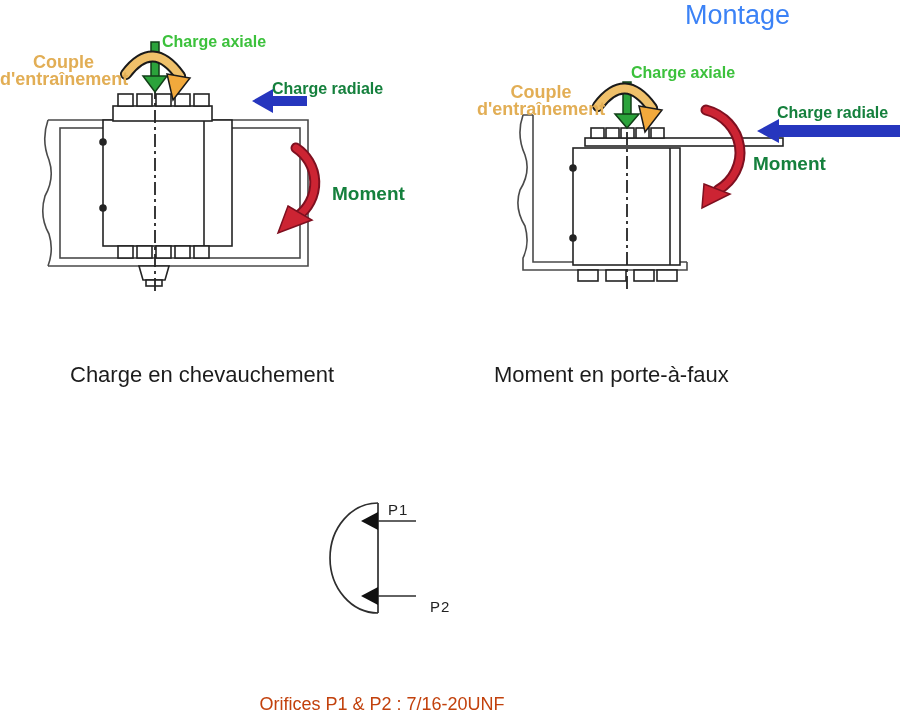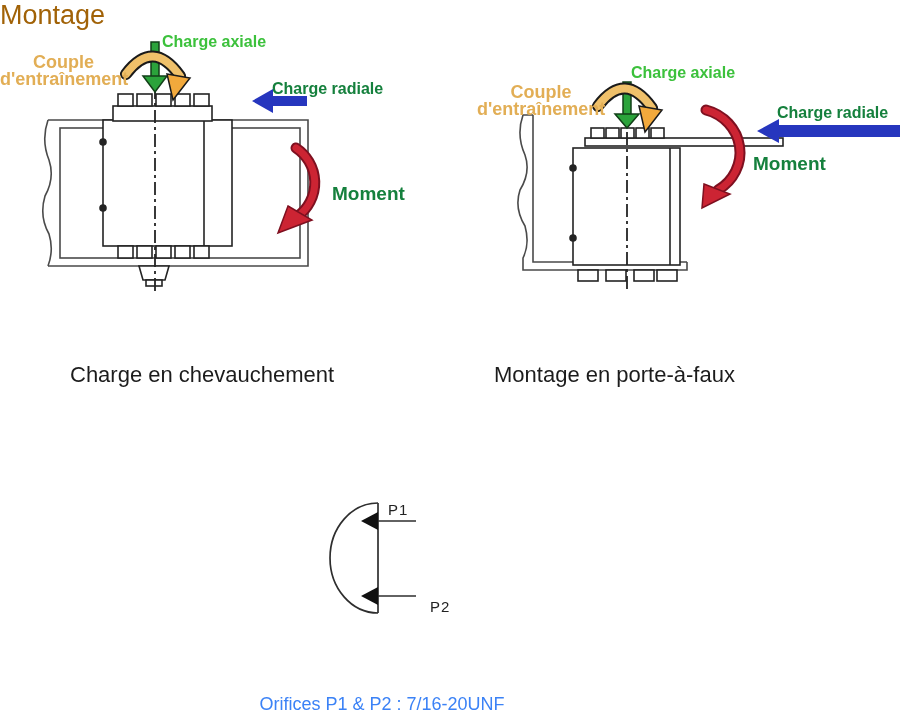--- a/index.html
+++ b/index.html
@@ -3,32 +3,32 @@
 <meta charset="utf-8">
 <style>
   html,body { margin:0; padding:0; background:#ffffff; }
   .canvas {
     position:relative; width:900px; height:717px;
     background:#ffffff; overflow:hidden;
     font-family:"Liberation Sans", sans-serif;
   }
   .abs { position:absolute; }
   .title-red {
-    color:#a16207; font-size:27px; text-align:left; white-space:nowrap;
+    color:#3b82f6; font-size:27px; text-align:right; white-space:nowrap;
   }
   .caption {
     color:#1c1c1c; font-size:22px; white-space:nowrap;
   }
   .lbl { position:absolute; white-space:nowrap; font-weight:bold; }
   .lbl-green  { color:#3cc13c; font-size:16px;text-align:center; }
   .lbl-orange { color:#e2ae55; font-size:18px; text-align:center; line-height:17px; }
   .lbl-blue   { color:#15803d; font-size:16px; }
   .lbl-red    { color:#15803d; font-size:19px; }
   .port-lbl { position:absolute; color:#222; font-size:15px; letter-spacing:1px; }
-  .footnote { color:#3b82f6; font-size:18px; text-align:center; white-space:nowrap; }
+  .footnote { color:#c2410c; font-size:18px; text-align:center; white-space:nowrap; }
   svg { position:absolute; display:block; }
 </style>
 </head>
 <body>
 
 <div class="canvas">
 
   <div class="abs title-red" style="left:0;top:2;width:790px;">Montage</div>
 
   <svg class="abs" style="left:30px;top:30px;" width="420" height="280" viewBox="0 0 420 280">
@@ -145,21 +145,21 @@
 
   <div class="lbl lbl-green" style="left:631px;top:64px;">Charge axiale</div>
   <div class="lbl lbl-orange" style="left:477px;top:84px;width:128px;">
     <div>Couple</div>
     <div>d'entraînement</div>
   </div>
   <div class="lbl lbl-blue" style="left:777px;top:104px;">Charge radiale</div>
   <div class="lbl lbl-red" style="left:753px;top:153px;">Moment</div>
 
   <div class="abs caption" style="left:70px;top:362px;">Charge en chevauchement</div>
-  <div class="abs caption" style="left:494px;top:362px;">Montage en porte-à-faux</div>
+  <div class="abs caption" style="left:494px;top:362px;">Moment en porte-à-faux</div>
 
 
   <svg class="abs" style="left:320px;top:493px;" width="110" height="125" viewBox="0 0 110 125">
     <g stroke="#2e2e2e" stroke-width="1.7" fill="none">
       <path d="M 58 10 A 48 55 0 0 0 58 120"></path>
       <line x1="58" y1="10" x2="58" y2="120"></line>
       <line x1="58" y1="28" x2="96" y2="28"></line>
       <line x1="58" y1="103" x2="96" y2="103"></line>
     </g>
     <polygon points="58,19 58,37 41,28" fill="#111111"></polygon>

